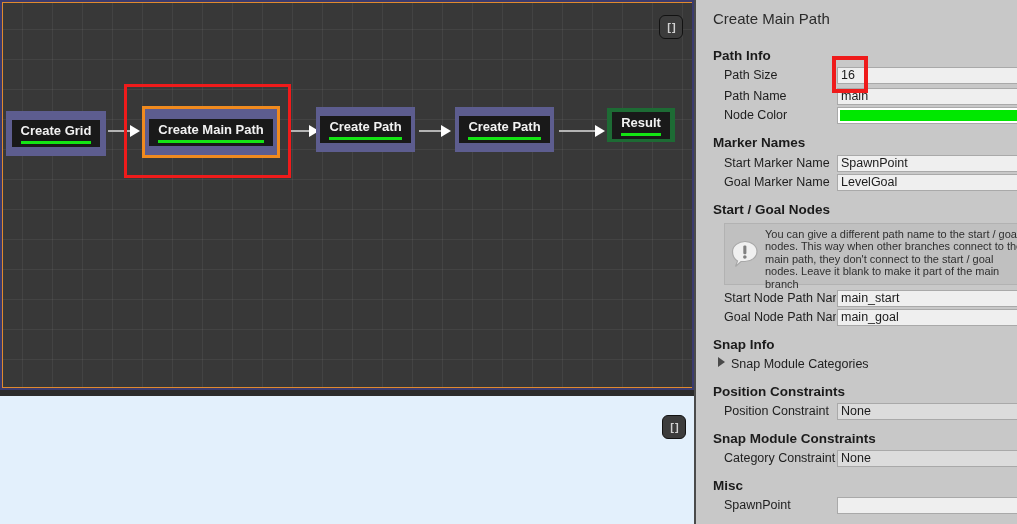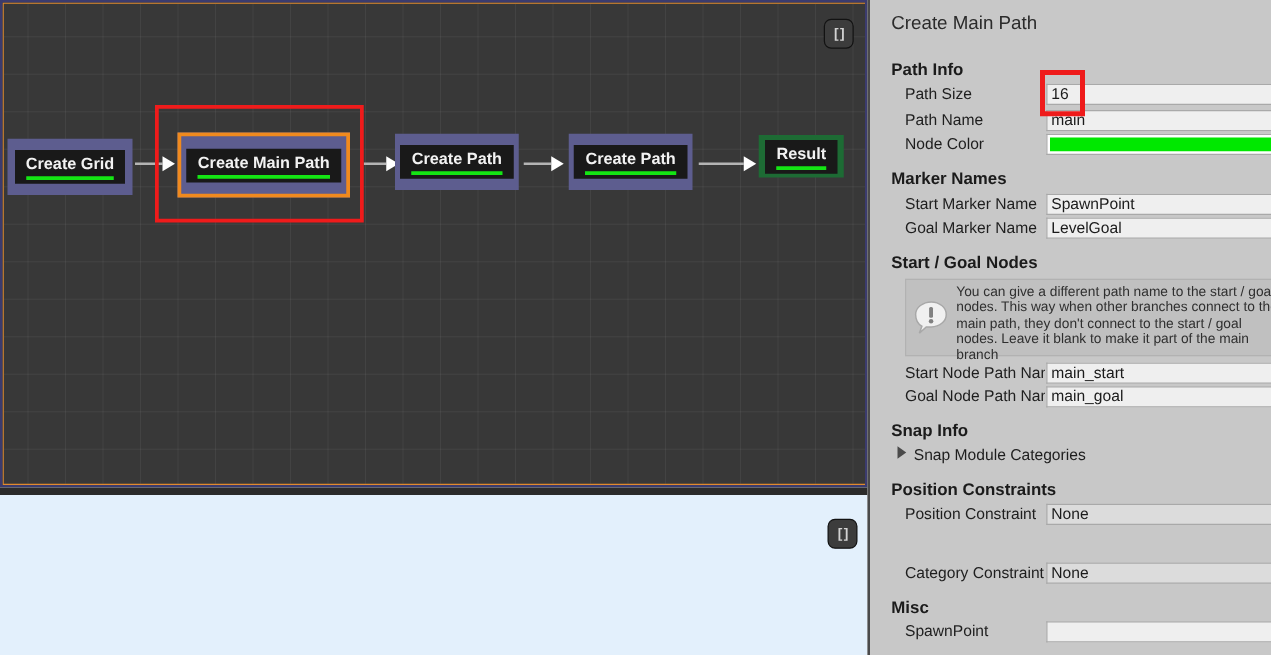--- a/index.html
+++ b/index.html
@@ -387,20 +387,21 @@
       <div id="foldout-label">Snap Module Categories</div>
     </div>
 
     <div class="sec-head" style="top:384px;">Position Constraints</div>
 
     <div class="row" style="top:403px;">
       <div class="row-label">Position Constraint</div>
       <div class="row-field popup">None</div>
     </div>
 
+    <div class="sec-head" style="top:431px;">Snap Module Constraints</div>
 
     <div class="row" style="top:450px;">
       <div class="row-label">Category Constraint</div>
       <div class="row-field popup">None</div>
     </div>
 
     <div class="sec-head" style="top:478px;">Misc</div>
 
     <div class="row" style="top:497px;">
       <div class="row-label">SpawnPoint</div>

